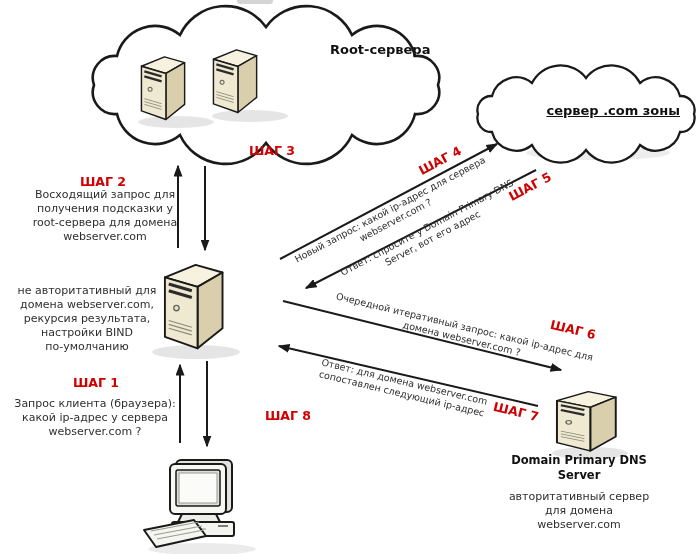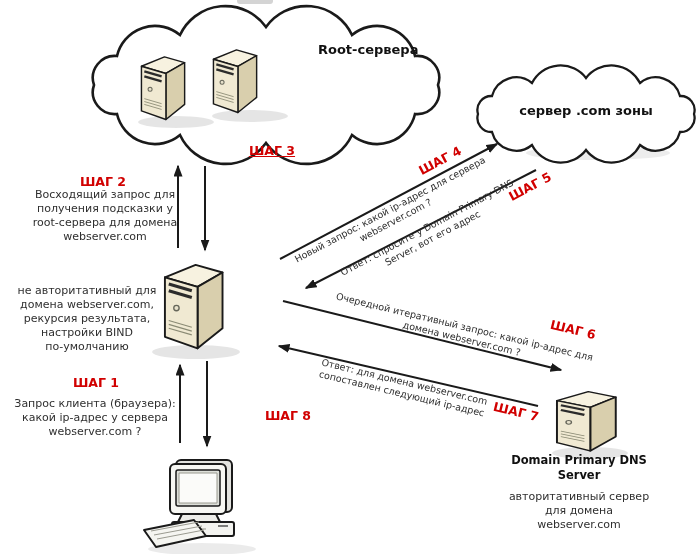--- a/index.html
+++ b/index.html
@@ -18,21 +18,21 @@
   #layer{position:absolute;left:0;top:0;z-index:0;}
   .txt{
     position:absolute;z-index:2;color:var(--body_text,#2f2f2f);
     font-size:11px;line-height:1.28;text-align:center;white-space:pre-line;
   }
   .step{
     position:absolute;z-index:2;color:var(--step_label,#d10000);
     font-weight:bold;font-size:12.5px;text-align:center;white-space:nowrap;
   }
   .bold{font-weight:bold;color:#111;}
-  .cloudlab{position:absolute;z-index:2;font-weight:bold;color:#111;font-size:13px;white-space:pre-line;}
+  .cloudlab{position:absolute;z-index:2;font-weight:bold;color:#111;font-size:13px;white-space:pre-line;margin-left:12px;}
   .diag{font-size:9.5px;}
   .rU{transform:rotate(-28deg);}
   .rD{transform:rotate(13.5deg);}
   .artifact{position:absolute;z-index:1;background:#d4d4d4;border-radius:0 0 3px 3px;}
 </style>
 </head>
 <body>
 
 <div id="stage">
 
@@ -104,25 +104,25 @@
       <polygon points="0,80 50,70 62,86 12,97" fill="#f5f5f1" style="stroke:var(--line,#1a1a1a)" stroke-width="2"></polygon>
       <line x1="7" y1="81" x2="55" y2="72" stroke="#9a9a90" stroke-width="1"></line>
       <line x1="10" y1="85" x2="58" y2="76" stroke="#9a9a90" stroke-width="1"></line>
       <line x1="13" y1="89" x2="60" y2="80" stroke="#9a9a90" stroke-width="1"></line>
     </g>
   </svg>
 
   <div class="artifact" style="left:237px;top:0;width:36px;height:4px;"></div>
 
   <div class="cloudlab" style="left:318px;top:42px;width:120px;">Root-сервера</div>
-  <div class="cloudlab" style="left:504px;top:103px;width:164px;text-align:center;">сервер .com зоны</div>
+  <div class="cloudlab" style="left:504px;top:103px;width:164px;text-align:right;text-decoration:underline;">сервер .com зоны</div>
 
   <div class="step" style="left:51px;top:375px;width:90px;">ШАГ 1</div>
   <div class="step" style="left:58px;top:174px;width:90px;">ШАГ 2</div>
-  <div class="step" style="left:227px;top:143px;width:90px;text-decoration:underline;">ШАГ 3</div>
+  <div class="step" style="left:227px;top:143px;width:90px;">ШАГ 3</div>
   <div class="step rU" style="left:410px;top:153px;width:60px;">ШАГ 4</div>
   <div class="step rU" style="left:500px;top:179px;width:60px;">ШАГ 5</div>
   <div class="step rD" style="left:543px;top:322px;width:60px;">ШАГ 6</div>
   <div class="step rD" style="left:486px;top:404px;width:60px;">ШАГ 7</div>
   <div class="step" style="left:243px;top:408px;width:90px;">ШАГ 8</div>
 
   <div class="txt" style="left:12px;top:397px;width:166px;">Запрос клиента (браузера):
 какой ip-адрес у сервера
 webserver.com ?</div>
   <div class="txt" style="left:30px;top:188px;width:150px;">Восходящий запрос для

